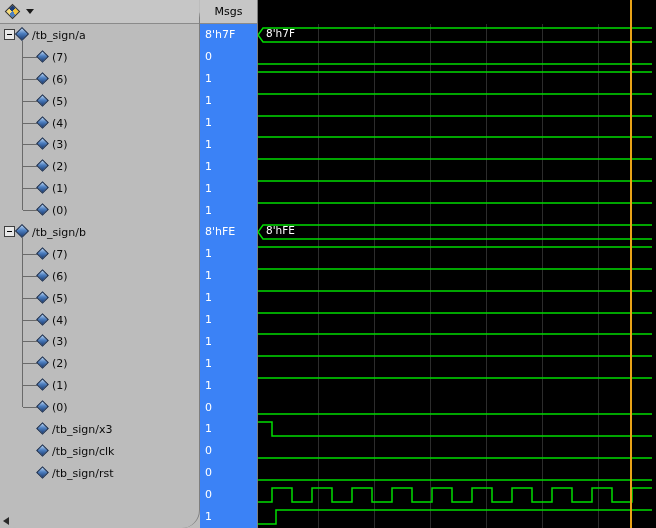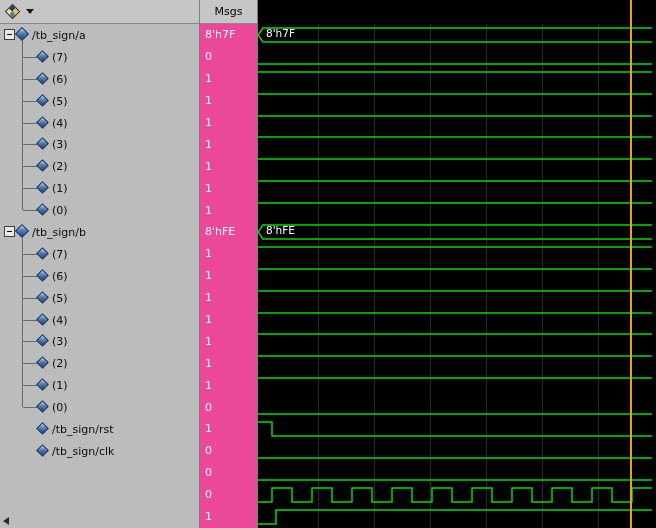--- a/index.html
+++ b/index.html
@@ -3,22 +3,22 @@
 <meta charset="utf-8">
 <style>
   * { box-sizing: border-box; margin: 0; padding: 0; }
   html,body { width: 656px; height: 528px; overflow: hidden;
     font-family: "DejaVu Sans", "Liberation Sans", sans-serif; background: #000; }
 
   .window { display: flex; width: 656px; height: 528px; background: #bcbcbc; }
 
   
   .names-panel { width: 200px; position: relative; background: #bcbcbc;
-    border-right: 1px solid #7e7e7e; display: flex; flex-direction: column; }
-  .values-panel { width: 58px; position: relative; background: #ec4899;
+    border-right: 1px solid #7e7e7e; display: flex; flex-direction: column; border-radius: 18px; }
+  .values-panel { width: 58px; position: relative; background: #3b82f6;
     border-right: 1px solid #7e7e7e; display: flex; flex-direction: column; }
   .wave-panel { width: 398px; position: relative; background: #000; overflow: hidden; }
 
   .panel-header { height: 24px; flex: 0 0 24px; background: #c6c6c6;
     border-bottom: 1px solid #8a8a8a; display: flex; align-items: center; position: relative; }
   .values-panel .panel-header { justify-content: center; font-size: 11px; color: #000; }
 
   .rows { flex: 1; overflow: hidden; }
   .row { height: 21.9px; position: relative; }
 
@@ -158,25 +158,29 @@
         <div class="row name-row child">
           <span class="diamond small"></span>
           <span class="sig-label lc">(1)</span>
         </div>
         <div class="row name-row child-last">
           <span class="diamond small"></span>
           <span class="sig-label lc">(0)</span>
         </div>
         <div class="row name-row scalar">
           <span class="diamond small"></span>
+          <span class="sig-label lc">/tb_sign/x3</span>
+        </div>
+        <div class="row name-row scalar">
+          <span class="diamond small"></span>
+          <span class="sig-label lc">/tb_sign/clk</span>
+        </div>
+        <div class="row name-row scalar">
+          <span class="diamond small"></span>
           <span class="sig-label lc">/tb_sign/rst</span>
-        </div>
-        <div class="row name-row scalar">
-          <span class="diamond small"></span>
-          <span class="sig-label lc">/tb_sign/clk</span>
         </div>
       </div>
     <div class="scroll-arrow"></div>
   </div>
 
   <div class="values-panel">
     <div class="panel-header">
       <span>Msgs</span>
     </div>
     <div class="rows" id="value-rows">

